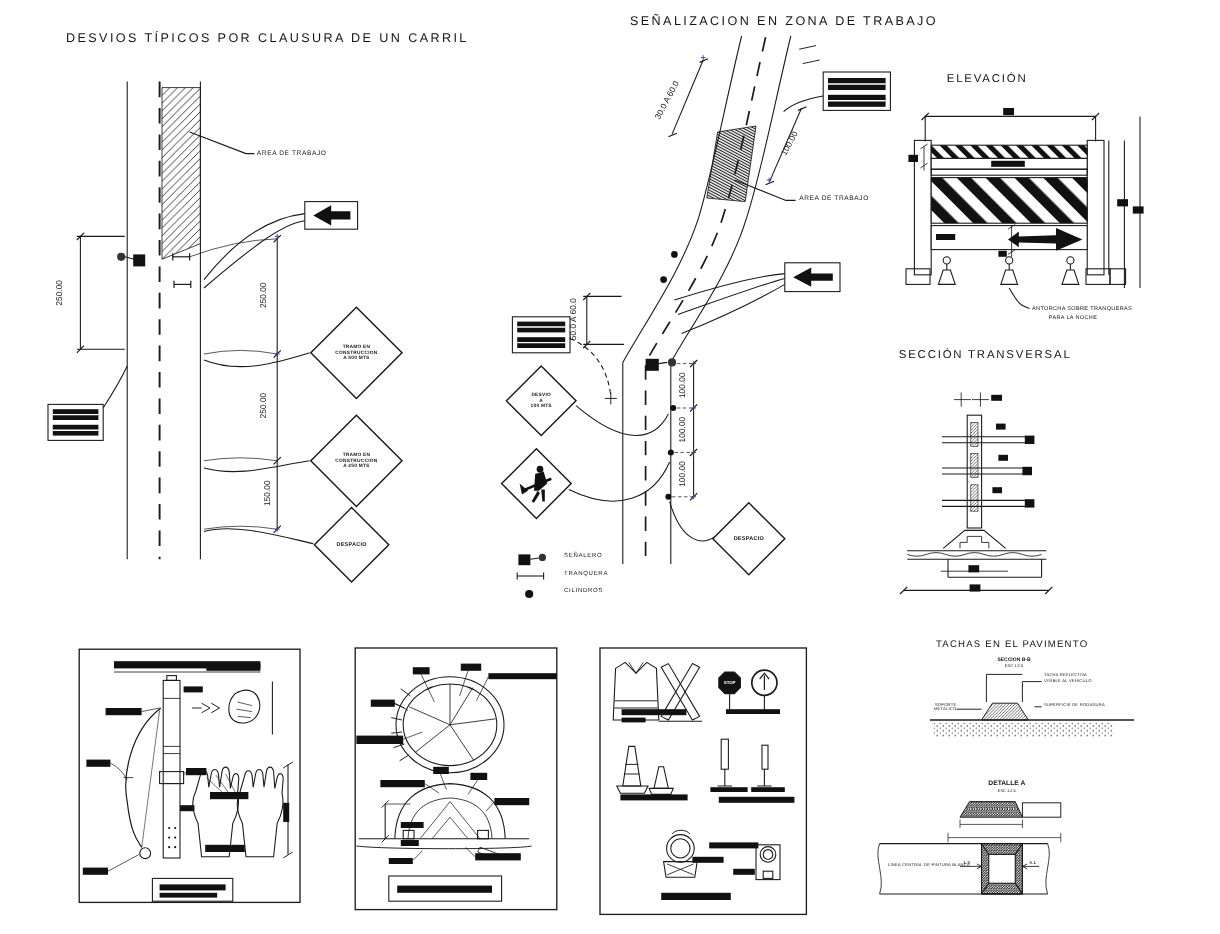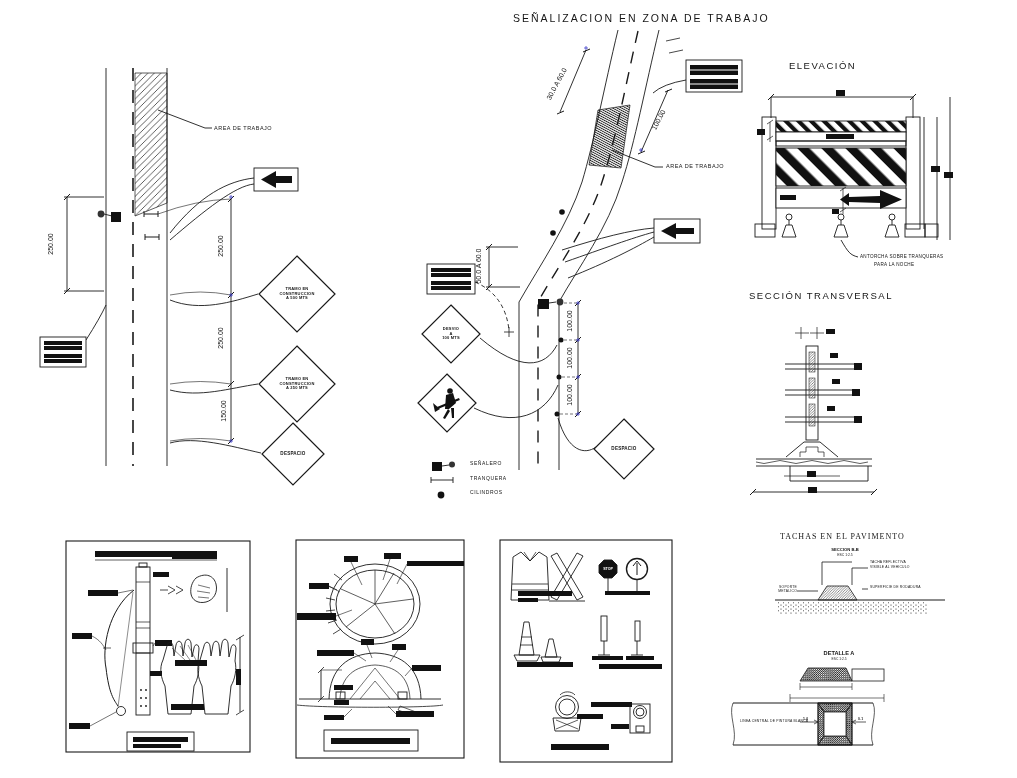--- a/index.html
+++ b/index.html
@@ -459,24 +459,25 @@
     <rect x="577" y="714" width="26" height="5" fill="#111" stroke="none"></rect>
     <rect x="611" y="724" width="18" height="5" fill="#111" stroke="none"></rect>
     <rect x="630" y="704" width="20" height="29"></rect>
     <circle cx="640" cy="712" r="6.5"></circle>
         <circle cx="640" cy="712" r="4"></circle>
     <rect x="636" y="726" width="8" height="6"></rect>
     <rect x="551" y="744" width="58" height="6" fill="#111" stroke="none"></rect>
   </g>
 </svg>
 
-<div class="t title" style="left:513px;top:12px;">SEÑALIZACION EN ZONA DE TRABAJO</div>
+<div class="t title" style="left:55px;top:26px;">DESVIOS TÍPICOS POR CLAUSURA DE UN CARRIL</div>
+<div class="t title" style="left:525px;top:12px;">SEÑALIZACION EN ZONA DE TRABAJO</div>
 <div class="t subtitle" style="left:789px;top:61px;">ELEVACIÓN</div>
 <div class="t subtitle" style="left:749px;top:291px;text-align:right;">SECCIÓN TRANSVERSAL</div>
-<div class="t" style="left:780px;top:532px;font-size:8px;letter-spacing:1px;font-family:Liberation Serif, serif;">TACHAS EN EL PAVIMENTO</div>
+<div class="t" style="left:780px;top:532px;font-size:8px;letter-spacing:1px;">TACHAS EN EL PAVIMENTO</div>
 
 <div class="t small" style="left:214px;top:125px;">AREA DE TRABAJO</div>
 <div class="t small" style="left:666px;top:163px;">AREA DE TRABAJO</div>
 
 <div class="t dim" style="left:51px;top:244px;">250.00</div>
 <div class="t dim" style="left:221px;top:246px;">250.00</div>
 <div class="t dim" style="left:221px;top:338px;">250.00</div>
 <div class="t dim" style="left:224px;top:411px;">150.00</div>
 
 <div class="t dimslant" style="left:557px;top:84px;">30.0 A 60.0</div>

